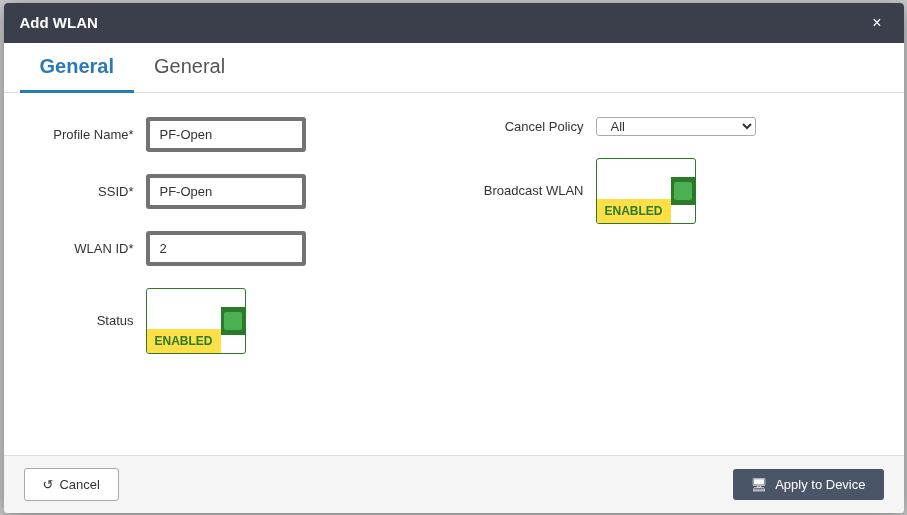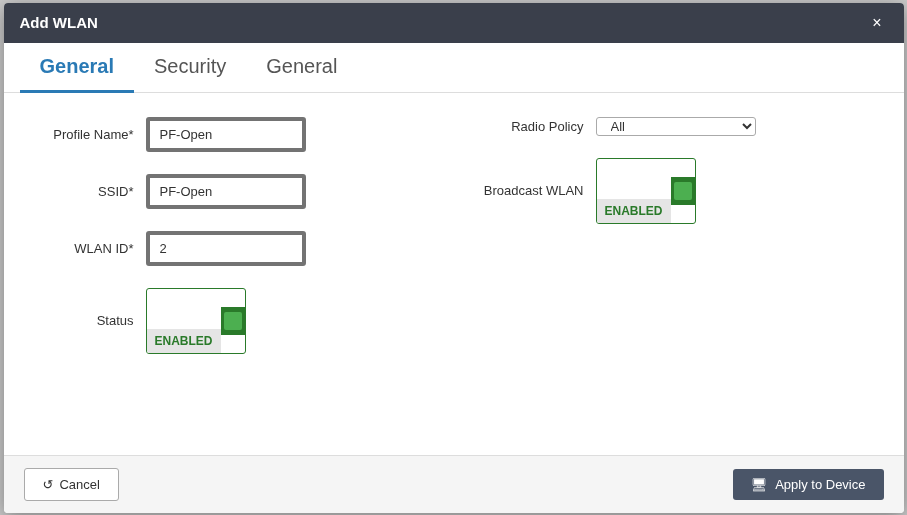--- a/index.html
+++ b/index.html
@@ -120,21 +120,21 @@
       border: 1px solid #2a7a2a;
       border-radius: 3px;
       overflow: hidden;
       width: 100px;
     }
     .toggle-label {
       font-size: 12px;
       font-weight: bold;
       color: #2a7a2a;
       padding: 5px 8px;
-      background: #e5e5e5;
+      background: #fde047;
       margin-top: 40px;
     }
     .toggle-switch {
       background: #2a7a2a;
       width: 28px;
       height: 28px;
       display: flex;
       align-items: center;
       justify-content: center;
       cursor: pointer;
@@ -185,21 +185,20 @@
 <div class="modal-overlay">
   <div class="modal">
 
     <div class="modal-header">
       <span class="modal-header-title">Add WLAN</span>
       <button class="modal-close">×</button>
     </div>
 
     <div class="modal-tabs">
       <div class="tab active">General</div>
-      <div class="tab">Security</div>
       <div class="tab">General</div>
     </div>
 
     <div class="modal-body">
       <div class="form-grid">
 
         <div style="display:flex; flex-direction:column; gap:22px;">
 
           <div class="form-group">
             <label class="form-label">Profile Name*</label>
@@ -223,21 +222,21 @@
               <div class="toggle-switch">
                 <div class="toggle-switch-inner"></div>
               </div>
             </div>
           </div>
         </div>
 
         <div style="display:flex; flex-direction:column; gap:22px;">
 
           <div class="form-group">
-            <label class="form-label">Radio Policy</label>
+            <label class="form-label">Cancel Policy</label>
             <select class="form-select">
               <option>All</option>
               <option>2.4 GHz</option>
               <option>5 GHz</option>
             </select>
           </div>
 
           <div class="form-group">
             <label class="form-label">Broadcast WLAN</label>
             <div class="toggle-container">

